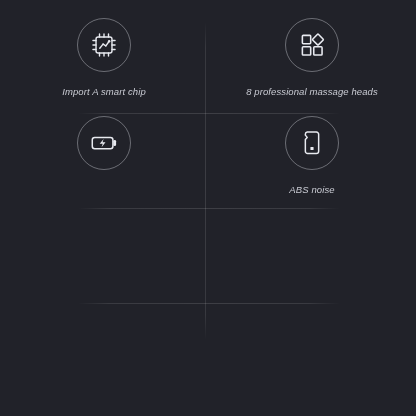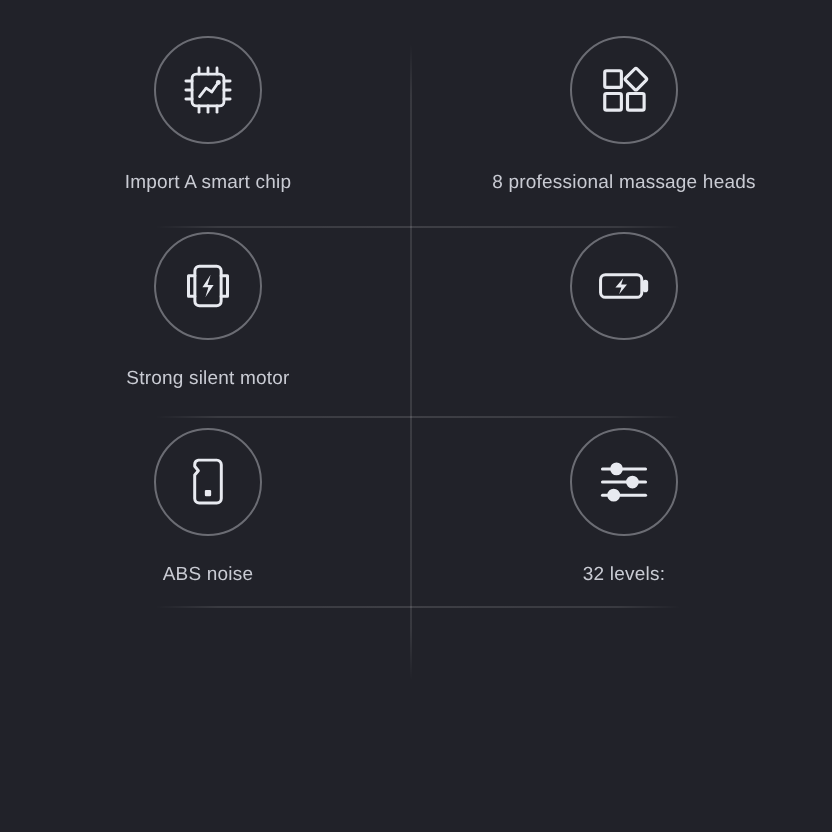--- a/index.html
+++ b/index.html
@@ -14,20 +14,21 @@
     overflow: hidden;
   }
   #feature-grid {
     position: relative;
     width: 416px;
     height: 360px;
     display: grid;
     grid-template-columns: 1fr 1fr;
     grid-template-rows: 1fr 1fr 1fr 1fr;
     background: #212229;
+    font-style: italic;
   }
   .cell {
     position: relative;
     display: flex;
     flex-direction: column;
     align-items: center;
     justify-content: flex-start;
     padding-top: 18px;
     box-sizing: border-box;
   }
@@ -121,33 +122,20 @@
           <rect x="5" y="5" width="9.5" height="9.5" rx="1"></rect>
           <rect x="5" y="18" width="9.5" height="9.5" rx="1"></rect>
           <rect x="18" y="18" width="9.5" height="9.5" rx="1"></rect>
           <rect x="18.2" y="5.2" width="9.2" height="9.2" rx="1" transform="rotate(45 22.8 9.8)"></rect>
         </svg>
       </span>
     </div>
     <div class="cell-label">8 professional massage heads</div>
   </div>
 
-  <div class="cell">
-    <div class="icon-circle">
-      <span>
-        <svg width="30" height="30" viewBox="0 0 32 32" fill="none" stroke="#e8eaf0" stroke-width="1.6" stroke-linecap="round" stroke-linejoin="round">
-          <rect x="9" y="5.5" width="14" height="21" rx="2.4"></rect>
-          <path d="M9 10.5 H5.6 V21.5 H9"></path>
-          <path d="M23 10.5 H26.4 V21.5 H23"></path>
-          <path d="M17.4 10 L13 16.6 H16.2 L14.6 22 L19 15.4 H15.8 Z" fill="#e8eaf0" stroke="none"></path>
-        </svg>
-      </span>
-    </div>
-    <div class="cell-label">Strong silent motor</div>
-  </div>
 
   <div class="cell">
     <div class="icon-circle">
       <span>
         <svg width="30" height="30" viewBox="0 0 32 32" fill="none" stroke="#e8eaf0" stroke-width="1.6" stroke-linecap="round" stroke-linejoin="round">
           <rect x="3.5" y="10" width="22" height="12" rx="2.6"></rect>
           <path d="M27.4 14.2 v3.6" stroke-width="3"></path>
           <path d="M15.6 11.8 L11.4 16.8 H14.6 L13.4 20.4 L17.6 15.2 H14.5 Z" fill="#e8eaf0" stroke="none"></path>
         </svg>
       </span>
@@ -161,35 +149,20 @@
           <path d="M10.5 3.5 H21 a2.6 2.6 0 0 1 2.6 2.6 V25.4 A2.6 2.6 0 0 1 21 28 H11
                    a2.6 2.6 0 0 1 -2.6 -2.6 V12 L10.5 9.6 L8.4 7 V6.1 A2.6 2.6 0 0 1 10.5 3.5 Z"></path>
           <rect x="14.2" y="20.5" width="3.6" height="3.6" rx="0.7" fill="#e8eaf0" stroke="none"></rect>
         </svg>
       </span>
     </div>
     <div class="cell-label">ABS noise</div>
   </div>
 
 
-  <div class="cell">
-    <div class="icon-circle">
-      <span>
-        <svg width="30" height="30" viewBox="0 0 32 32" fill="none" stroke="#e8eaf0" stroke-width="1.6" stroke-linecap="round">
-          <line x1="4.5" y1="9" x2="27.5" y2="9"></line>
-          <line x1="4.5" y1="16" x2="27.5" y2="16"></line>
-          <line x1="4.5" y1="23" x2="27.5" y2="23"></line>
-          <circle cx="12" cy="9" r="2.6" fill="#e8eaf0" stroke="#e8eaf0"></circle>
-          <circle cx="20.5" cy="16" r="2.6" fill="#e8eaf0" stroke="#e8eaf0"></circle>
-          <circle cx="10.5" cy="23" r="2.6" fill="#e8eaf0" stroke="#e8eaf0"></circle>
-        </svg>
-      </span>
-    </div>
-    <div class="cell-label">32 levels:</div>
-  </div>
 
 
   <div class="divider-h" style="top:113px;"></div>
   <div class="divider-h" style="top:208px;"></div>
   <div class="divider-h" style="top:303px;"></div>
   <div class="divider-v"></div>
 
 </div>
 
 </body></html>

